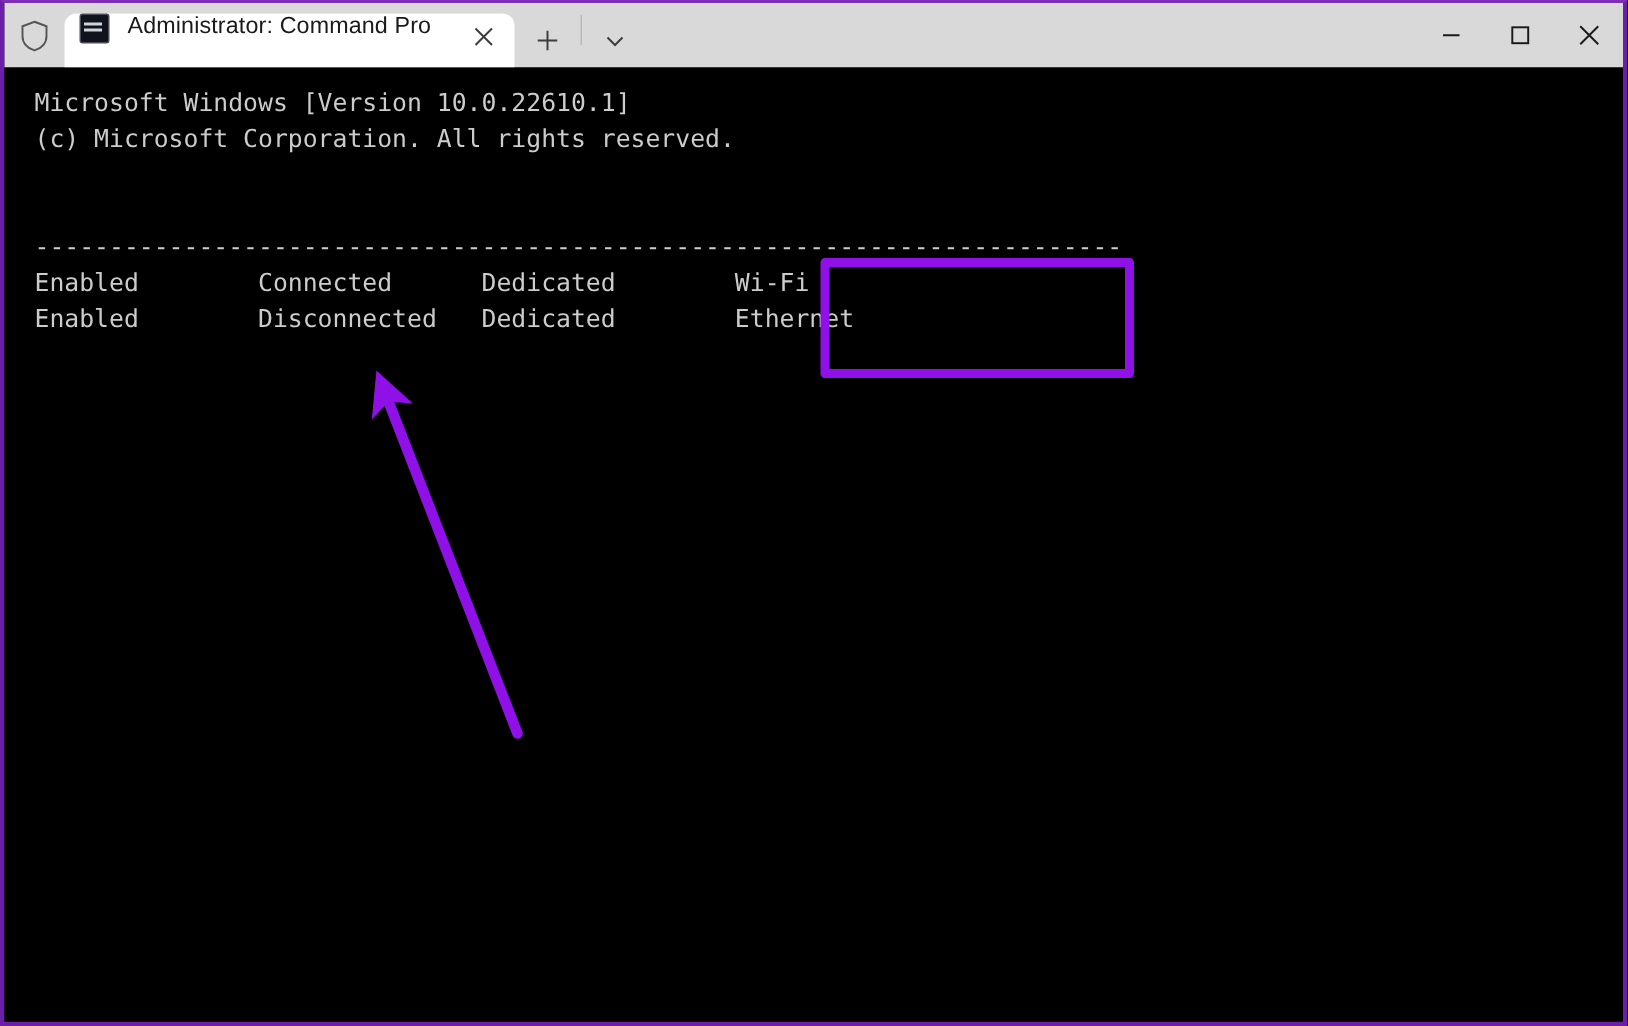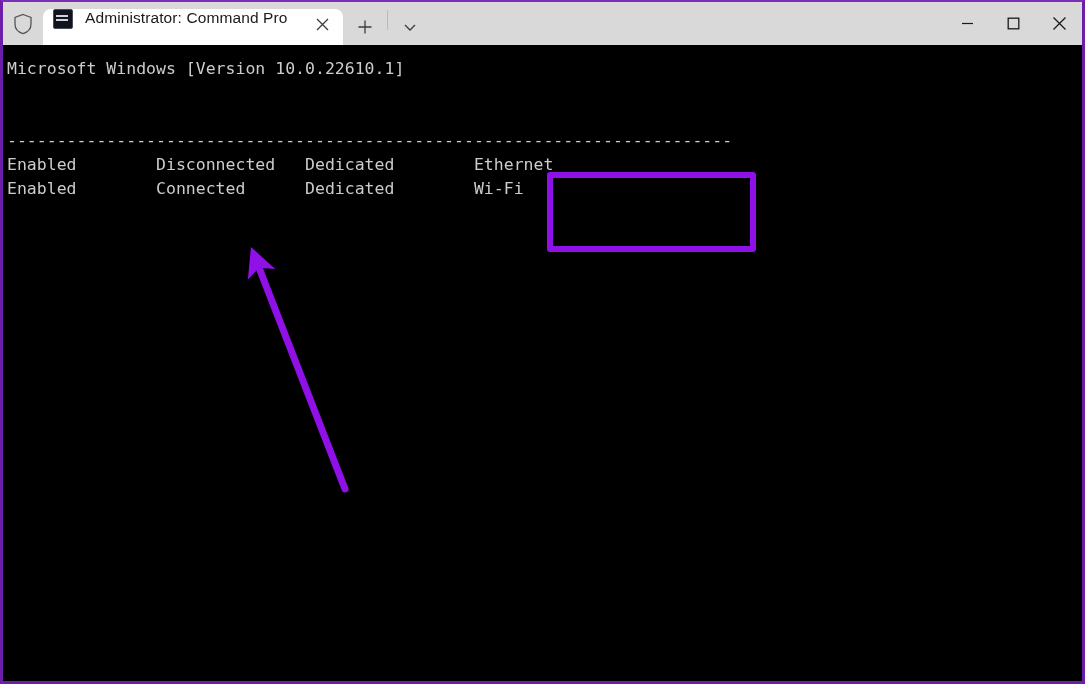--- a/index.html
+++ b/index.html
@@ -101,21 +101,21 @@
     display:flex; align-items:center; justify-content:center;
     color:#1a1a1a;
     cursor:pointer;
   }
 
   
   #terminal {
     position:absolute;
     top:43px; left:0; right:0; bottom:0;
     background:#000;
-    padding:12px 0 0 4px;
+    padding:12px 0 0 20px;
     overflow:hidden;
   }
   .line {
     font-family:"DejaVu Sans Mono", monospace;
     font-size:16.5px;
     line-height:24px;
     color:#cccccc;
     white-space:pre;
     height:24px;
     letter-spacing:0px;
@@ -189,25 +189,26 @@
       <div class="win-btn">
         <svg width="15" height="15" viewBox="0 0 15 15">
           <path d="M1.5 1.5 L13.5 13.5 M13.5 1.5 L1.5 13.5" stroke="currentColor" stroke-width="1.3" fill="none"></path>
         </svg>
       </div>
     </div>
   </div>
 
   <div id="terminal">
     <div class="line">Microsoft Windows [Version 10.0.22610.1]</div>
+    <div class="line">(c) Microsoft Corporation. All rights reserved.</div>
     <div class="line blank"></div>
     <div class="line blank"></div>
     <div class="line">-------------------------------------------------------------------------</div>
+    <div class="line">Enabled        Connected      Dedicated        Wi-Fi</div>
     <div class="line">Enabled        Disconnected   Dedicated        Ethernet</div>
-    <div class="line">Enabled        Connected      Dedicated        Wi-Fi</div>
     <div class="line blank"></div>
     <div class="line blank"></div>
   </div>
 
   <div id="highlight-box"></div>
 
   <svg id="arrow-annotation">
     <defs>
       <marker id="arrowhead" markerWidth="4.2" markerHeight="4.2" refX="2.2" refY="2.1" orient="auto">
         <path d="M0,0 L4.2,2.1 L0,4.2 L1.0,2.1 Z" fill="#9010e8"></path>

